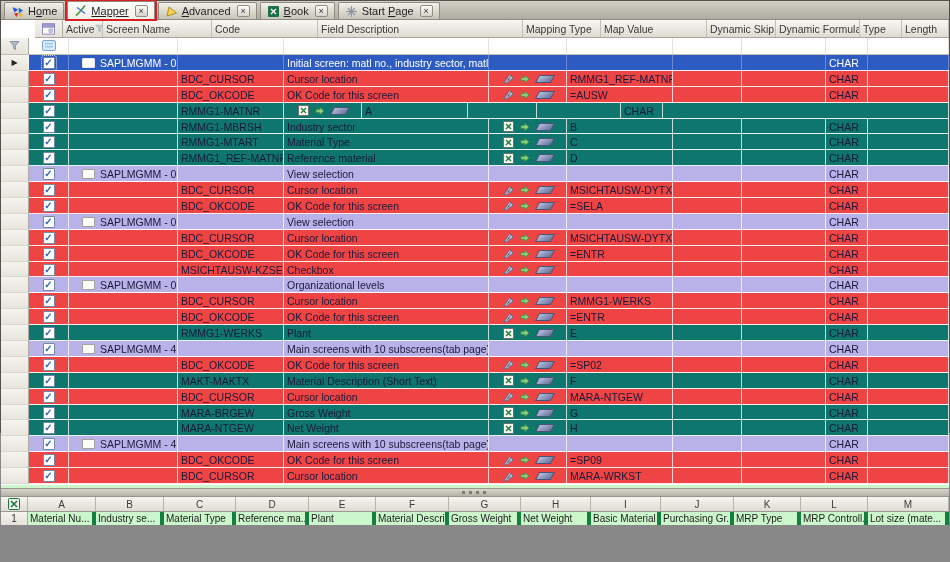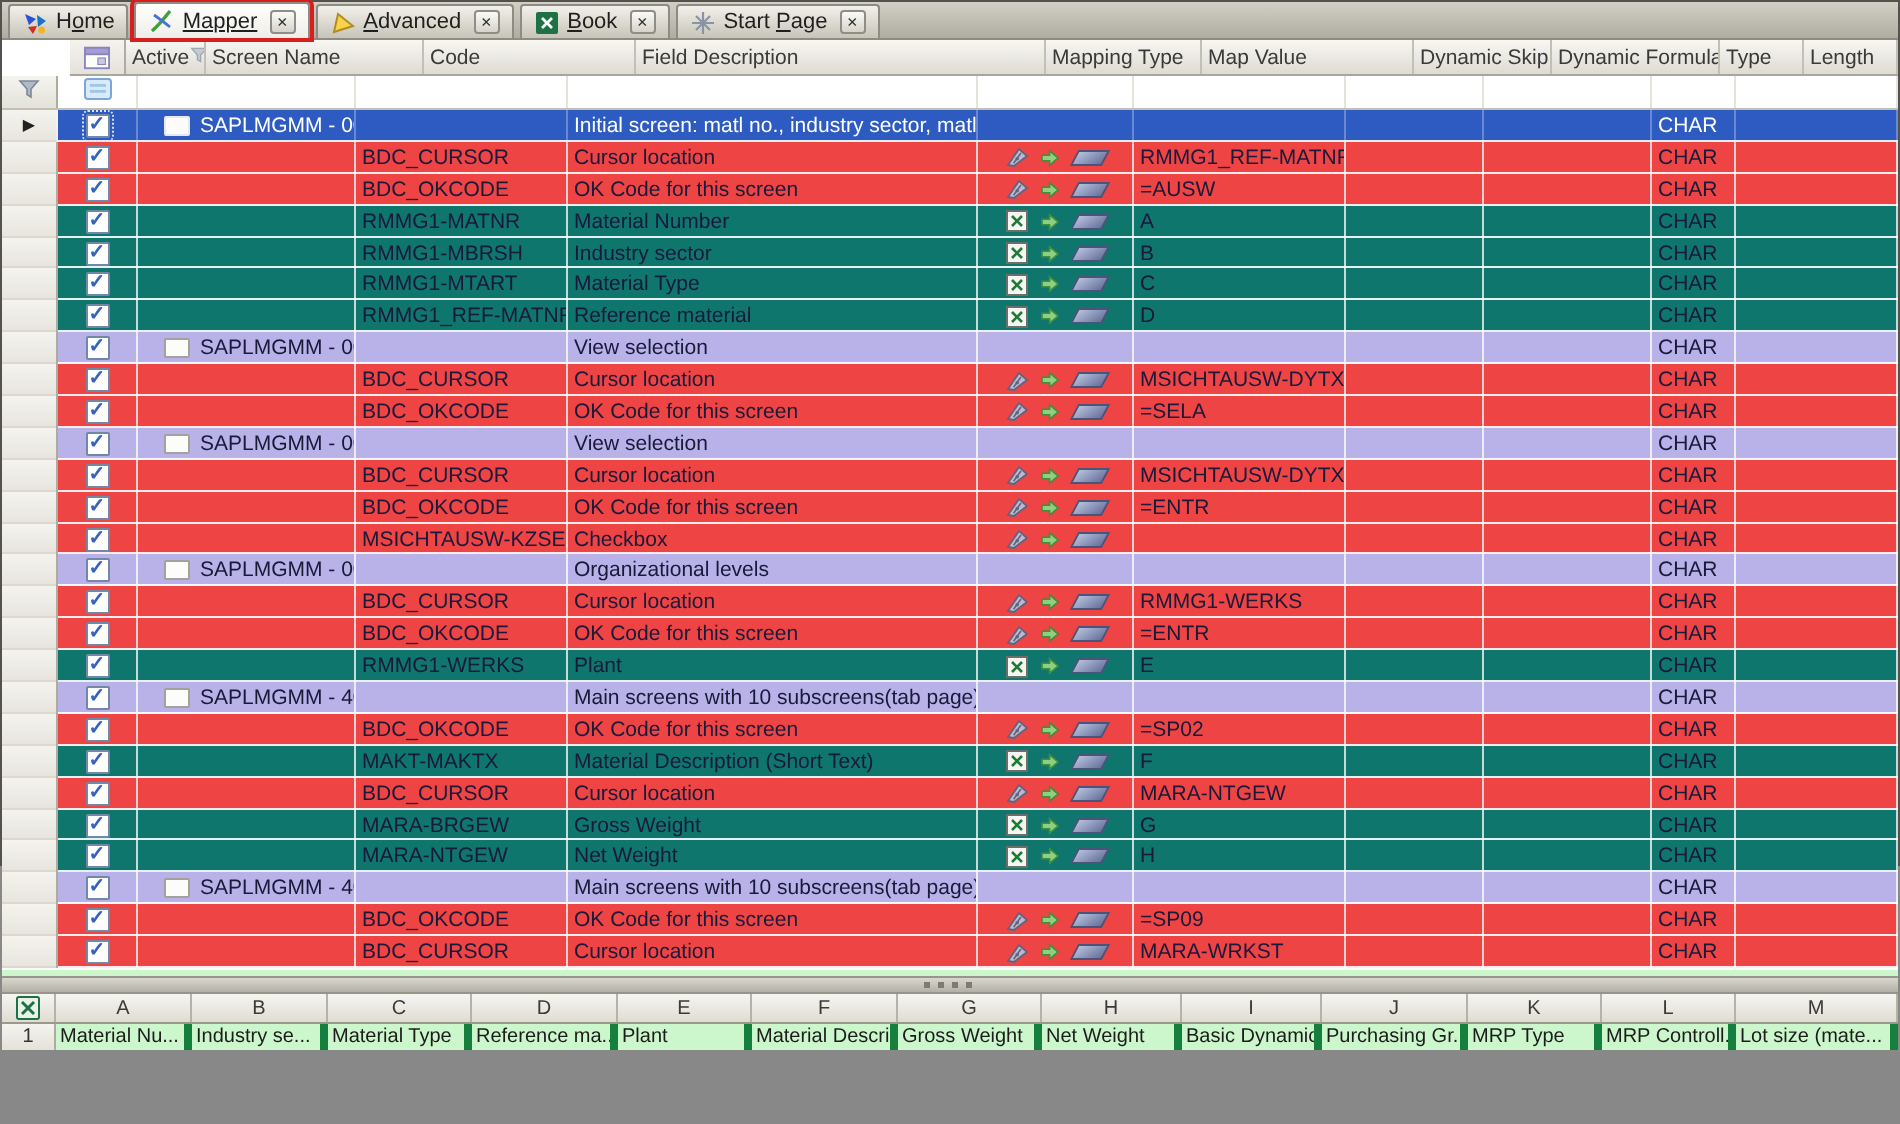--- a/index.html
+++ b/index.html
@@ -291,23 +291,20 @@
           <div class="cell w-type">CHAR</div>
           <div class="cell w-length"></div>
         </div>
         <div class="row field">
           <div class="cell w-rowhdr"></div>
           <div class="cell w-active">
             <span class="cb"></span>
           </div>
           <div class="cell w-screen"></div>
           <div class="cell w-field">RMMG1-MATNR</div>
-          <div class="cell w-desc">
-            <span>Material Number</span>
-          </div>
           <div class="cell w-maptype">
             <span class="mapicons">
               <span class="ticon">
                 <svg width="11" height="11" viewBox="0 0 11 11">
                   <rect x="0.5" y="0.5" width="10" height="10" fill="#F6F6F2" stroke="#6E6E68"></rect>
                   <path d="M3,3 L8,8 M8,3 L3,8" stroke="#1E7A34" stroke-width="1.3"></path>
                 </svg>
               </span>
               <span class="ticon">
                 <svg width="10" height="10" viewBox="0 0 10 10">
@@ -1046,20 +1043,20 @@
   <div class="xrow" id="excelRow">
       <div class="xrowhdr">1</div>
       <div class="xcell" style="width: 68px;">Material Nu...</div>
       <div class="xcell" style="width: 68px;">Industry se...</div>
       <div class="xcell" style="width: 72px;">Material Type</div>
       <div class="xcell" style="width: 73px;">Reference ma...</div>
       <div class="xcell" style="width: 67px;">Plant</div>
       <div class="xcell" style="width: 73px;">Material Descript...</div>
       <div class="xcell" style="width: 72px;">Gross Weight</div>
       <div class="xcell" style="width: 70px;">Net Weight</div>
-      <div class="xcell" style="width: 70px;">Basic Dynamic</div>
+      <div class="xcell" style="width: 70px;">Basic Material</div>
       <div class="xcell" style="width: 73px;">Purchasing Gr...</div>
       <div class="xcell" style="width: 67px;">MRP Type</div>
       <div class="xcell" style="width: 67px;">MRP Controll...</div>
       <div class="xcell" style="flex: 1 1 auto;">Lot size (mate...</div>
     </div>
 
 </div>
 
 </body></html>

